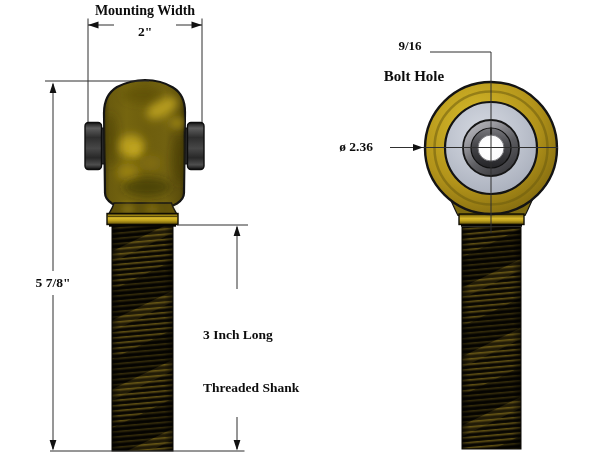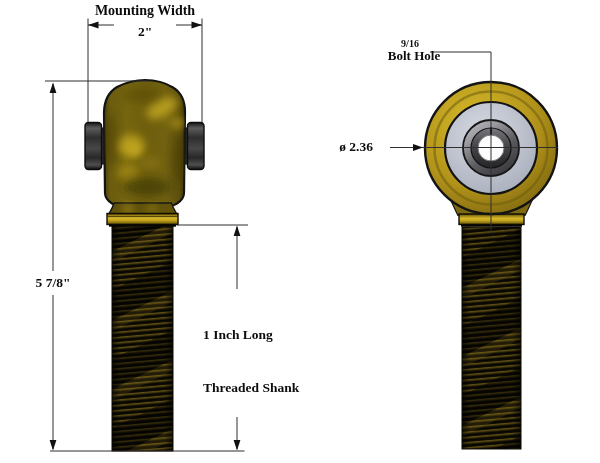--- a/index.html
+++ b/index.html
@@ -8,22 +8,22 @@
     font-family:"Liberation Serif", serif;color:#0d0d0d;border-radius:31px;
   }
   #stage svg{position:absolute;left:0;top:0;}
   .lbl{position:absolute;font-weight:bold;white-space:pre;}
   .center{text-align:center;}
   .mask{background:#ffffff;}
   #mounting-width-label{left:57px;top:3px;width:176px;font-size:14px;}
   #mounting-width-value{left:100px;top:24px;width:90px;font-size:13.5px;}
   #overall-length-value{left:14px;top:271px;width:78px;font-size:13.5px;padding:4px 0;}
   #shank-note{left:201px;top:289px;font-size:13.5px;line-height:17.5px;padding:2px 8px 3px 2px;}
-  #bolt-hole-size{left:386px;top:38px;width:48px;font-size:10px;}
-  #bolt-hole-label{left:380px;top:48px;width:68px;font-size:13px;}
+  #bolt-hole-size{left:386px;top:38px;width:48px;font-size:13px;}
+  #bolt-hole-label{left:380px;top:68px;width:68px;font-size:15px;}
   #head-diameter-value{left:326px;top:139px;width:60px;font-size:13.5px;text-align:center;}
 </style>
 </head>
 <body>
 
 <div id="stage">
 
 <svg width="600" height="463" viewBox="0 0 600 463">
   <defs>
     <filter id="soft" x="-60%" y="-60%" width="220%" height="220%">
@@ -231,21 +231,21 @@
   </g>
 </svg>
 
 <div class="lbl center" id="mounting-width-label">Mounting Width</div>
 
 <div class="lbl center" id="mounting-width-value">2"</div>
 
 <div class="lbl center mask" id="overall-length-value">5 7/8"</div>
 
 <div class="lbl mask" id="shank-note">
-  <div>1 Inch Long</div>
+  <div>3 Inch Long</div>
   <div>Threaded Shank</div>
 </div>
 
 <div class="lbl center" id="bolt-hole-size">9/16</div>
 
 <div class="lbl center" id="bolt-hole-label">Bolt Hole</div>
 
 <div class="lbl" id="head-diameter-value">ø 2.36</div>
 
 </div>

